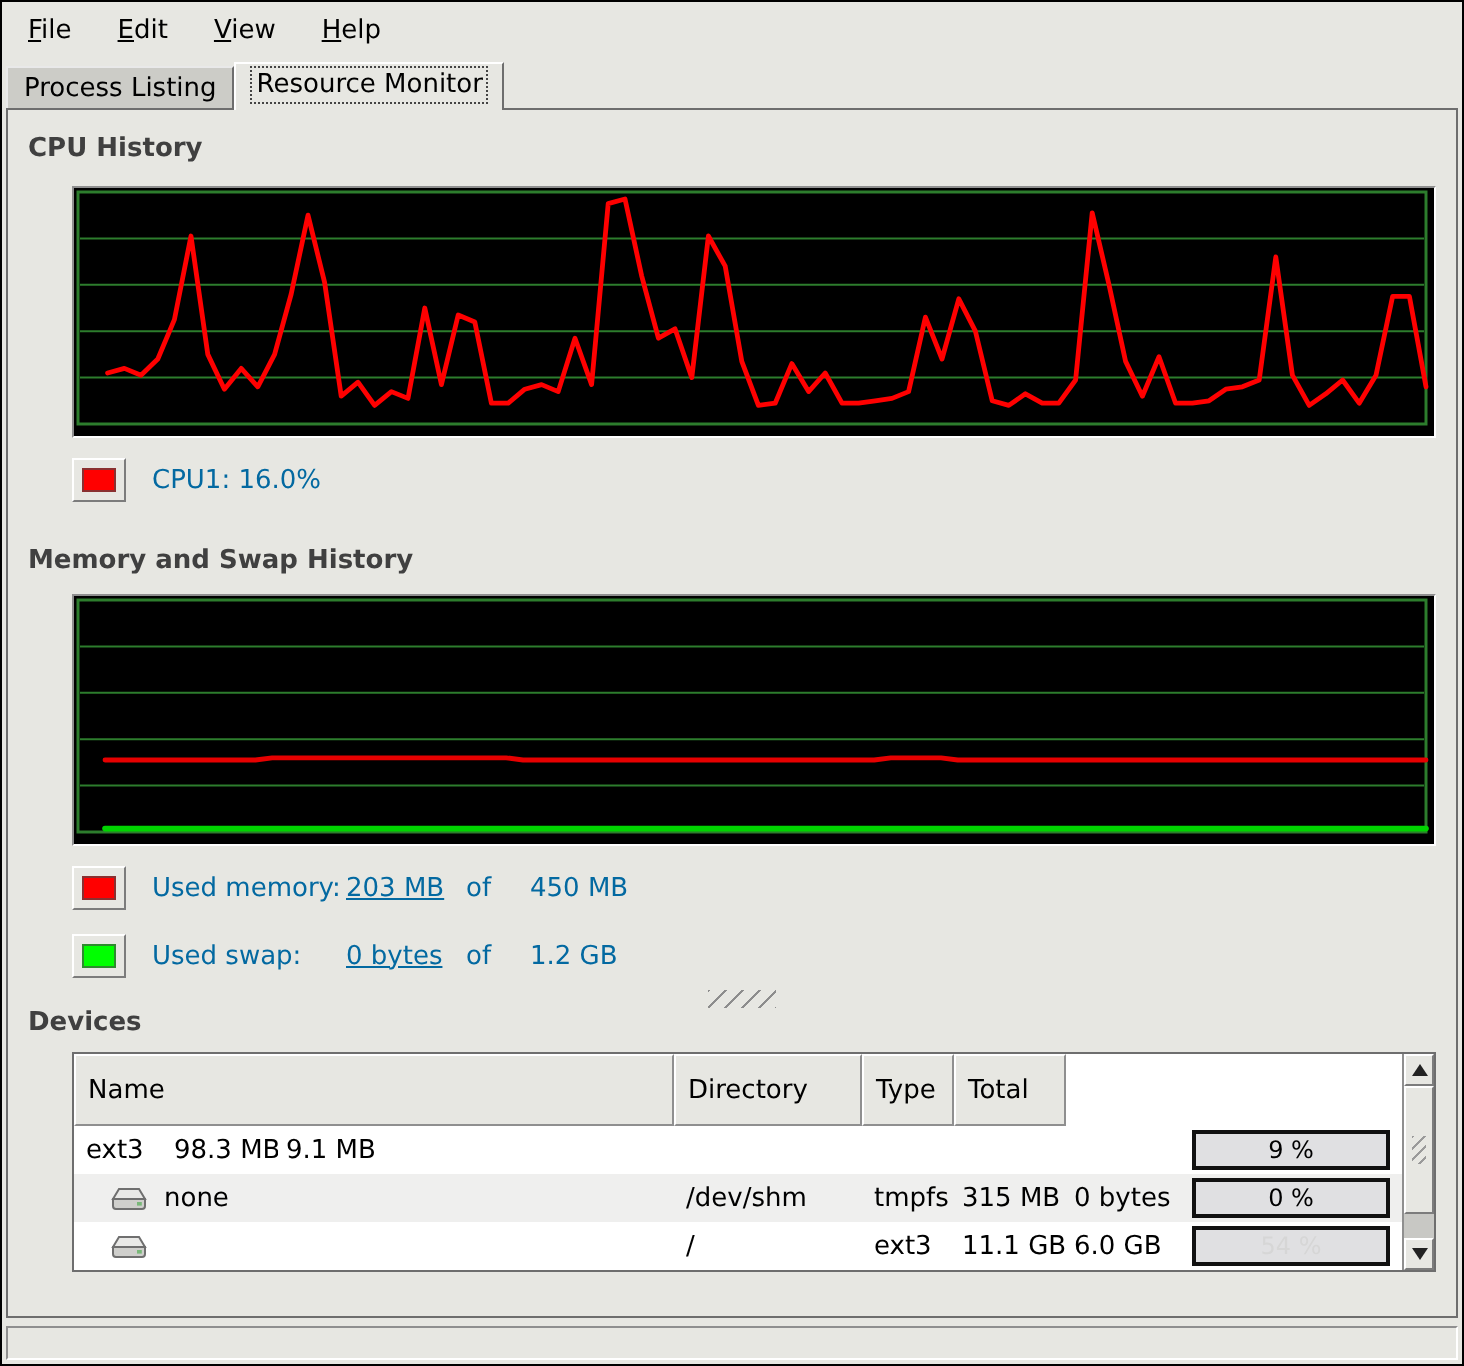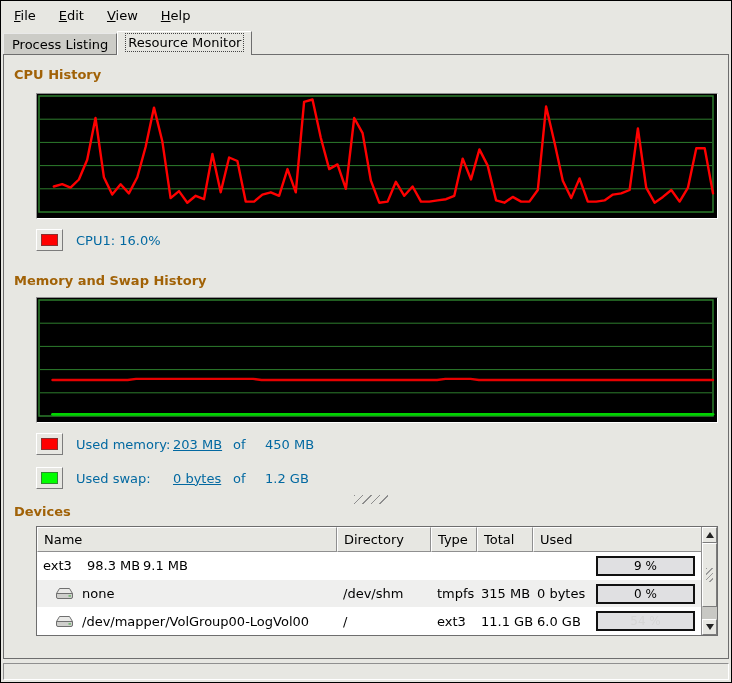--- a/index.html
+++ b/index.html
@@ -13,37 +13,37 @@
 
   
   .tabs{height:25px;display:flex;align-items:flex-end;padding-left:2px;position:relative;z-index:2;}
   .tab{font-size:13px;padding:3px 8px 2px 8px;border:1px solid #6e6e6e;border-bottom:none;cursor:default;}
   .tab.inactive{height:21px;background:#ccccc7;border-top-color:#e9e9e9;border-left-color:#e9e9e9;}
   .tab.active{height:24px;background:#e7e7e2;border-top-color:#fff;border-left-color:#fff;margin-bottom:-1px;}
   .tab.active .tab-label{outline:1px dotted #444;padding:1px 2px;}
 
   
   .content{position:relative;margin:0 2px;height:605px;border:1px solid #6e6e6e;border-top-color:#6e6e6e;background:#e7e7e2;padding:12px 0 0 10px;z-index:1;}
-  .section-title{font-weight:bold;font-size:13px;height:16px;line-height:16px;color:#a16207;}
+  .section-title{font-weight:bold;font-size:13px;height:16px;line-height:16px;color:#404040;}
   .graph{margin:10px 0 0 22px;width:682px;height:126px;background:#000;border:1px solid;border-color:#8f8f8f #fff #fff #8f8f8f;}
   .graph svg{display:block;}
 
   .legend-row{display:flex;align-items:center;margin-left:22px;font-size:13px;color:#0369a1;}
   .swatch-btn{width:27px;height:22px;background:#e7e7e2;border:1px solid;border-color:#fff #7c7c7c #7c7c7c #fff;display:flex;align-items:center;justify-content:center;margin-right:13px;}
   .swatch{width:17px;height:12px;border:1px solid #8a3030;}
   .lg-label{display:inline-block;width:97px;}
   .lg-val{display:inline-block;width:60px;text-decoration:underline;}
   .lg-of{display:inline-block;width:32px;}
 
   .grip{width:34px;height:9px;margin:6px auto 0 auto;background:repeating-linear-gradient(135deg,#8d8d8d 0 1px,rgba(0,0,0,0) 1px 6px);cursor:row-resize;}
 
   
   .devtable{margin:6px 0 0 22px;width:682px;height:110px;border:1px solid #6e6e6e;background:#fff;display:flex;}
   .table-main{flex:1;display:flex;flex-direction:column;overflow:hidden;}
-  .thead{display:flex;height:25px;flex:none;border-radius:10px;}
+  .thead{display:flex;height:36px;flex:none;border-radius:10px;}
   .th{background:#e7e7e2;border:1px solid;border-color:#fff #8f8f8f #8f8f8f #fff;font-size:13px;display:flex;align-items:center;padding-left:6px;overflow:hidden;white-space:nowrap;}
   .c-name{width:300px;flex:none;}
   .c-dir{width:94px;flex:none;}
   .c-type{width:46px;flex:none;}
   .c-total{width:56px;flex:none;}
   .c-used{flex:1;min-width:0;}
   .row{display:flex;height:28px;align-items:center;font-size:13px;background:#fff;}
   .row.alt{background:#efefee;}
   .cell{display:flex;align-items:center;height:100%;overflow:hidden;white-space:nowrap;}
   .cell.c-name{padding-left:18px;}
@@ -142,21 +142,20 @@
 
     <div class="section-title">Devices</div>
 
     <div class="devtable">
       <div class="table-main">
         <div class="thead">
           <div class="th c-name">Name</div>
           <div class="th c-dir">Directory</div>
           <div class="th c-type">Type</div>
           <div class="th c-total">Total</div>
-          <div class="th c-used" style="border-right:none;">Used</div>
         </div>
 
         <div class="row">
           <div class="cell c-type">ext3</div>
           <div class="cell c-total">98.3 MB</div>
           <div class="cell c-used">
             <span>9.1 MB</span>
             <span class="pbar">
               <span class="pfill" style="width: 9%;"></span>
               <span class="plabel">9 %</span>
@@ -185,21 +184,20 @@
           </div>
         </div>
 
         <div class="row">
           <div class="cell c-name">
             <svg class="drive-ic" width="19" height="13" viewBox="0 0 19 13">
                 <path d="M4.5 1.5 L14.5 1.5 L17.5 6.5 L1.5 6.5 Z" fill="#e9e9e7" stroke="#6f6f6f"></path>
                 <path d="M1.5 6.5 L17.5 6.5 L17.5 10 Q17.5 11.5 16 11.5 L3 11.5 Q1.5 11.5 1.5 10 Z" fill="#cfcfcc" stroke="#6f6f6f"></path>
                 <rect x="13.5" y="8" width="2.4" height="1.8" fill="#79b879"></rect>
               </svg>
-            <span>/dev/mapper/VolGroup00-LogVol00</span>
           </div>
           <div class="cell c-dir">/</div>
           <div class="cell c-type">ext3</div>
           <div class="cell c-total">11.1 GB</div>
           <div class="cell c-used">
             <span>6.0 GB</span>
             <span class="pbar">
               <span class="pfill" style="width: 54%;"></span>
               <span class="plabel light">54 %</span>
             </span>

